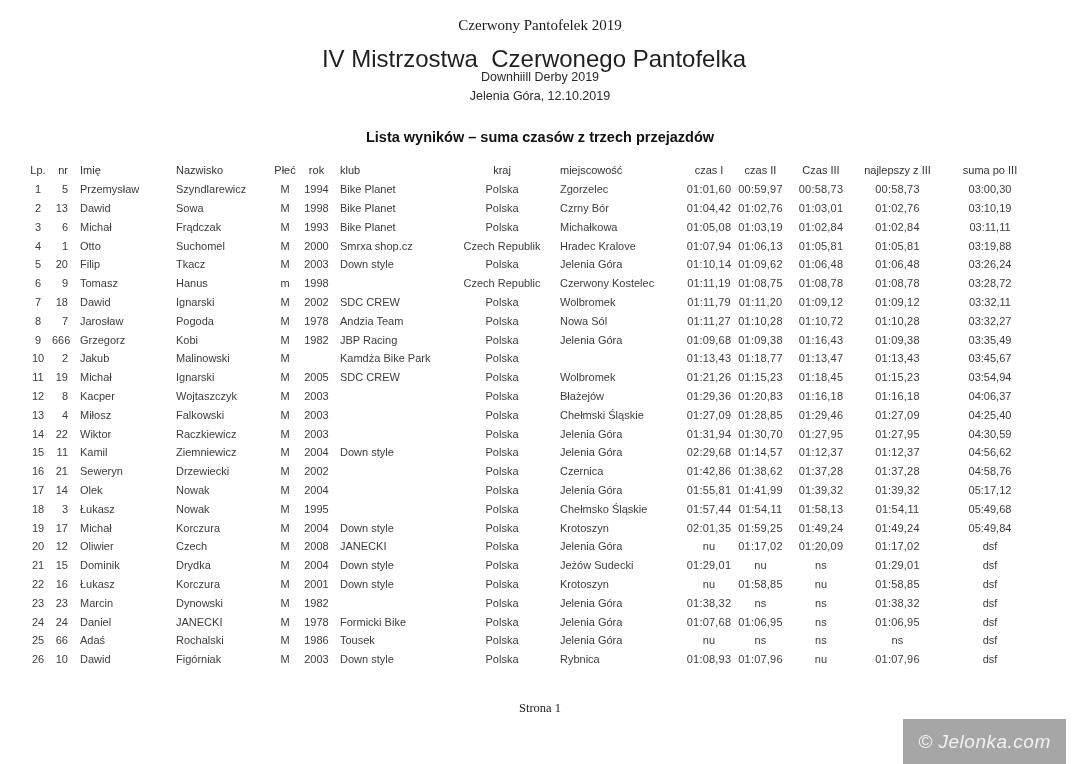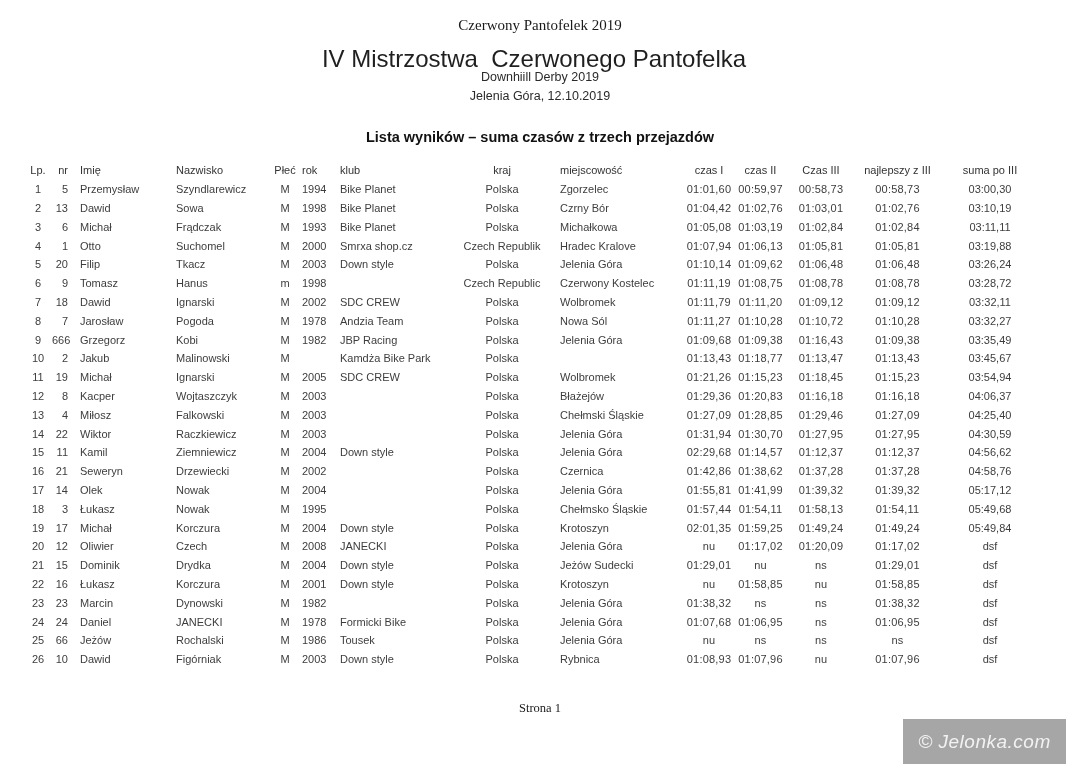--- a/index.html
+++ b/index.html
@@ -39,21 +39,21 @@
     padding: 0; height: 18.8px; overflow: hidden; white-space: nowrap;
     font-size: 11px; font-weight: normal; color: #3d3d3d;
     vertical-align: middle;
   }
   table.results th { color: #333; }
   
   .col-0 { text-align: center; }
   .col-1 { text-align: right; padding-right: 8px !important; }
   .col-2, .col-3 { text-align: left; padding-left: 4px !important; }
   .col-4 { text-align: center; }
-  .col-5 { text-align: left; padding-right: 5px !important; }
+  .col-5 { text-align: center; padding-right: 5px !important; }
   .col-6 { text-align: left; padding-left: 4px !important; }
   .col-7 { text-align: center; }
   .col-8 { text-align: left; }
   .col-9, .col-10, .col-11, .col-12 { text-align: center; }
   .col-13 { text-align: center; }
   
   tbody .col-9, tbody .col-10, tbody .col-11, tbody .col-12 {
     font-size: 9px; color: #474747; letter-spacing: 0.2px;
   }
   
@@ -507,21 +507,21 @@
           <td class="col-8">Jelenia Góra</td>
           <td class="col-9">01:07,68</td>
           <td class="col-10">01:06,95</td>
           <td class="col-11">ns</td>
           <td class="col-12">01:06,95</td>
           <td class="col-13">dsf</td>
         </tr>
         <tr>
           <td class="col-0">25</td>
           <td class="col-1">66</td>
-          <td class="col-2">Jeżów</td>
+          <td class="col-2">Adaś</td>
           <td class="col-3">Rochalski</td>
           <td class="col-4">M</td>
           <td class="col-5">1986</td>
           <td class="col-6">Tousek</td>
           <td class="col-7">Polska</td>
           <td class="col-8">Jelenia Góra</td>
           <td class="col-9">nu</td>
           <td class="col-10">ns</td>
           <td class="col-11">ns</td>
           <td class="col-12">ns</td>

